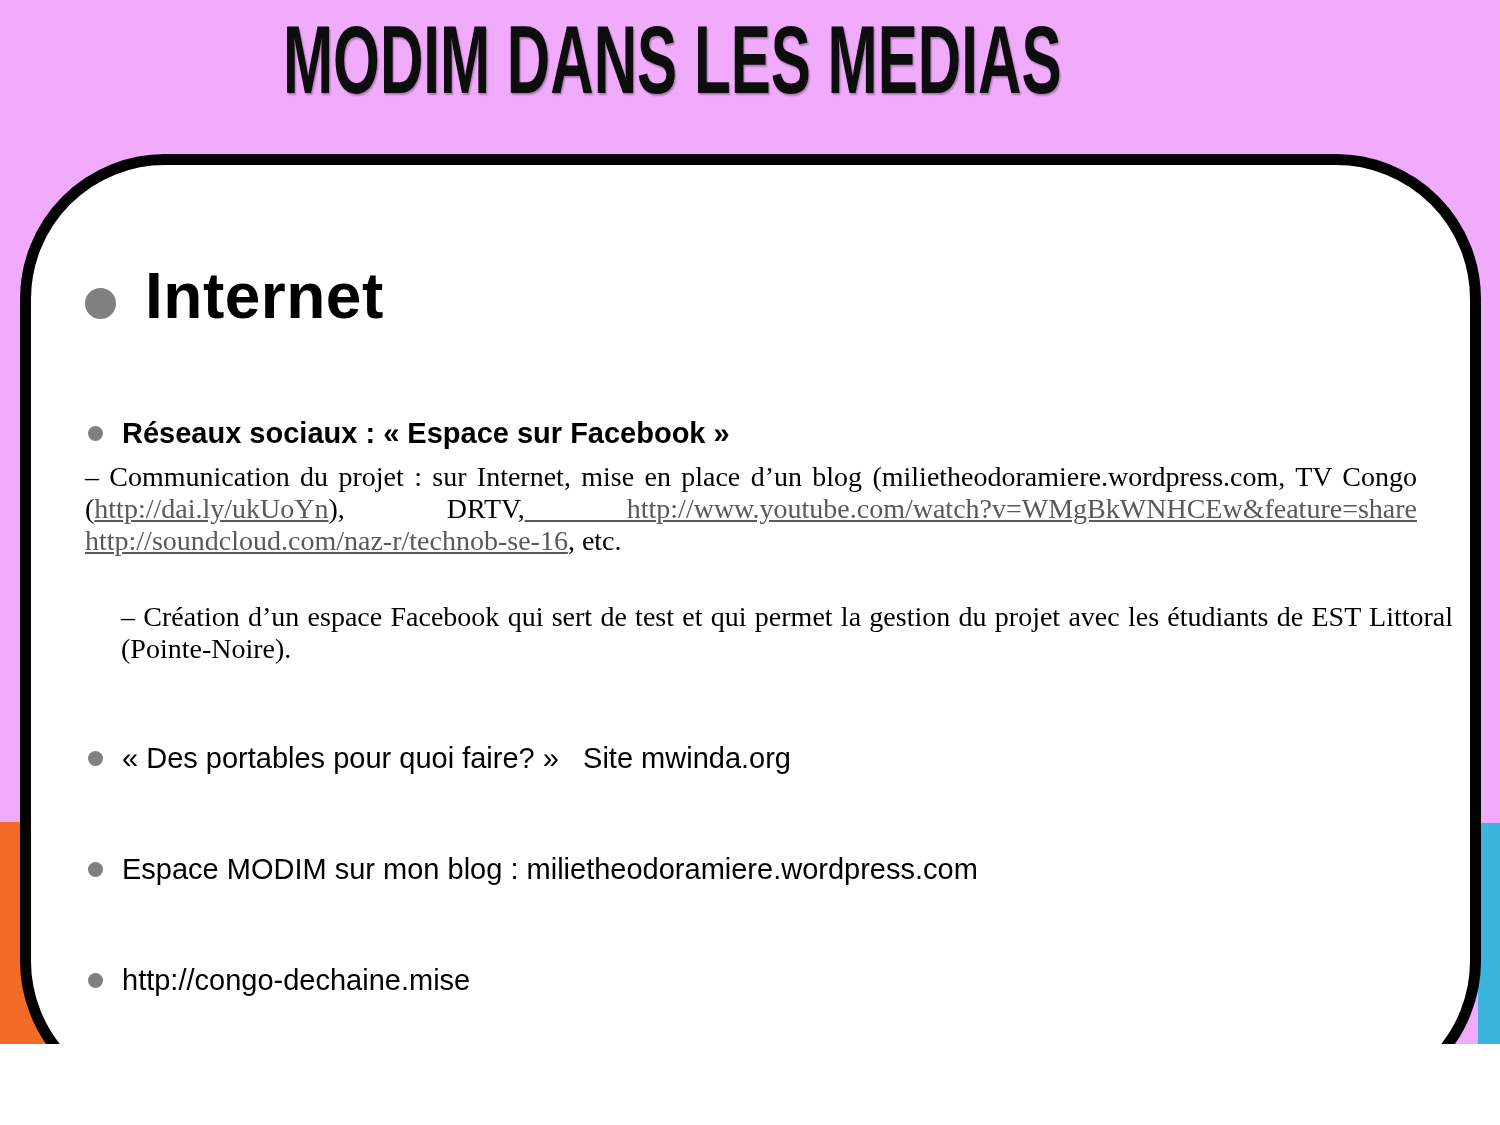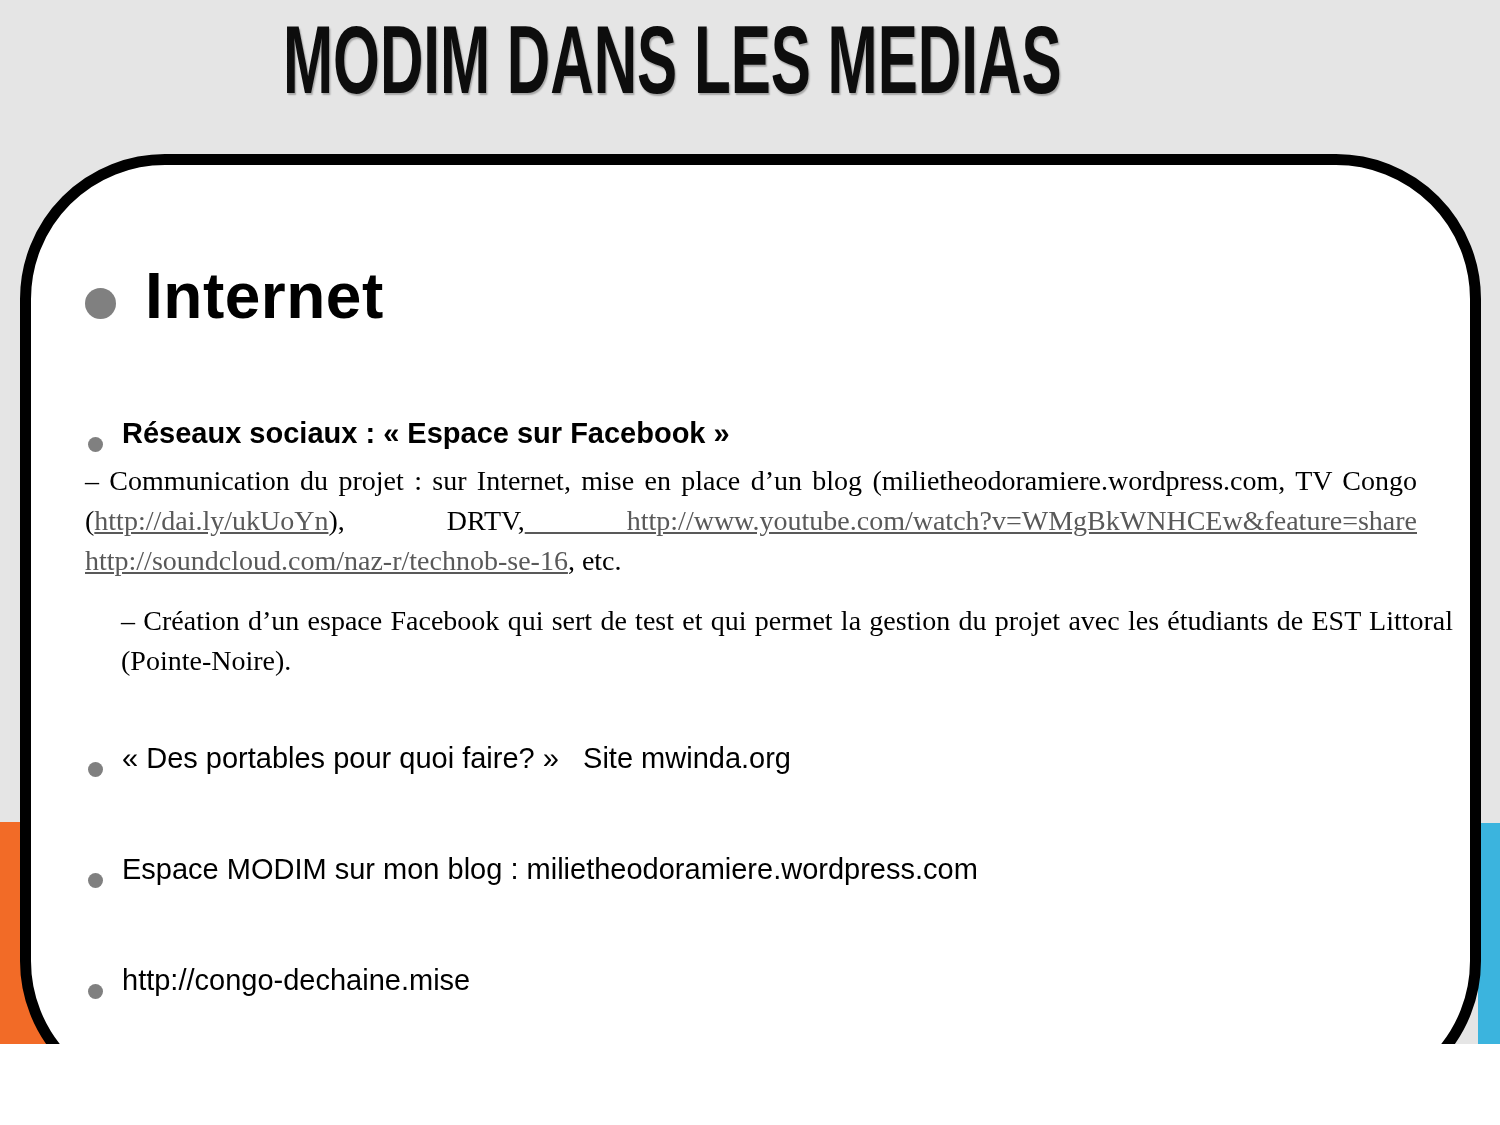--- a/index.html
+++ b/index.html
@@ -1,44 +1,44 @@
 <!DOCTYPE html>
 <html style="--orange: #F26B27; --teal: #3D91AC; --light-blue: #3BB4DE; --bullet-gray: #808080; --link-gray: #595959;"><head>
 <meta charset="utf-8">
 <style>
   html,body{margin:0;padding:0;background:#fff;}
-  .slide{position:relative;width:1500px;height:1044px;overflow:hidden;background:#e5e5e5;
+  .slide{position:relative;width:1500px;height:1044px;overflow:hidden;background:#f0abfc;
          font-family:"Liberation Sans",sans-serif;}
 
   .bg-svg{position:absolute;left:0;top:0;width:1500px;height:1125px;display:block;}
 
   .card{position:absolute;left:20px;top:154px;width:1461px;height:952px;box-sizing:border-box;
         background:#fff;border:11px solid #000;border-radius:145px;}
 
   .title{position:absolute;left:283px;top:11px;font-size:97px;line-height:1;font-weight:bold;
          color:#0d0d0d;white-space:nowrap;transform:scaleX(0.62);transform-origin:left top;
          text-shadow:2px 2px 2px rgba(0,0,0,0.28);}
 
   .heading-row{position:absolute;left:85px;top:264px;display:flex;align-items:center;gap:20px;}
   .heading-bullet{width:31px;height:31px;border-radius:50%;background:var(--bullet-gray,#808080);
          margin-right:9px;transform:translateY(7px);flex:none;}
   .heading-text{font-size:64px;line-height:64px;font-weight:bold;color:#000;letter-spacing:0.5px;}
 
-  .li{position:absolute;left:88px;display:flex;align-items:flex-end;max-width:1340px;}
+  .li{position:absolute;left:88px;display:flex;align-items:flex-start;max-width:1340px;}
   .li .dot{width:15px;height:15px;border-radius:50%;background:var(--bullet-gray,#808080);
          margin:11px 19px 0 0;flex:none;}
   .li .txt{font-size:29px;line-height:37px;color:#000;white-space:pre-wrap;}
   .li.bold .txt{font-weight:bold;}
   .li-social{top:415px;}
   .li-portables{top:740px;}
   .li-blog{top:851px;}
   .li-congo{top:962px;}
 
   .para{position:absolute;left:85px;width:1332px;font-family:"Liberation Serif",serif;
-        font-size:28px;line-height:40px;color:#000;text-align:justify;}
+        font-size:28px;line-height:32px;color:#000;text-align:justify;}
   .para-1{top:461px;}
   .para-2{top:601px;margin-left:36px;}
   .para a{color:var(--link-gray,#595959);text-decoration:underline;cursor:pointer;}
 </style>
 </head>
 <body>
 
 <div class="slide">
 
   <svg class="bg-svg" viewBox="0 0 1500 1125">

